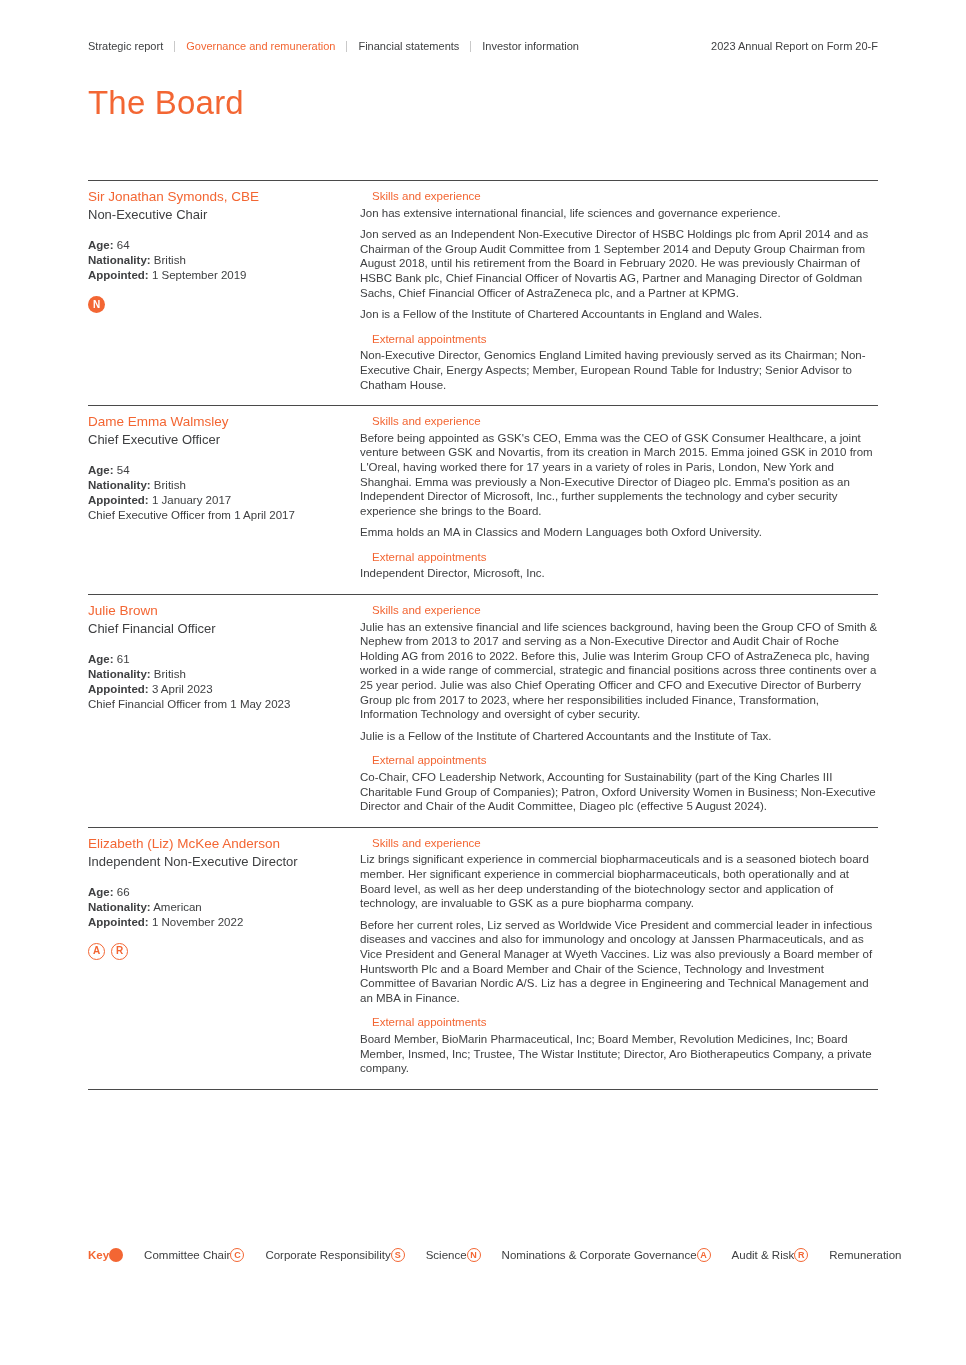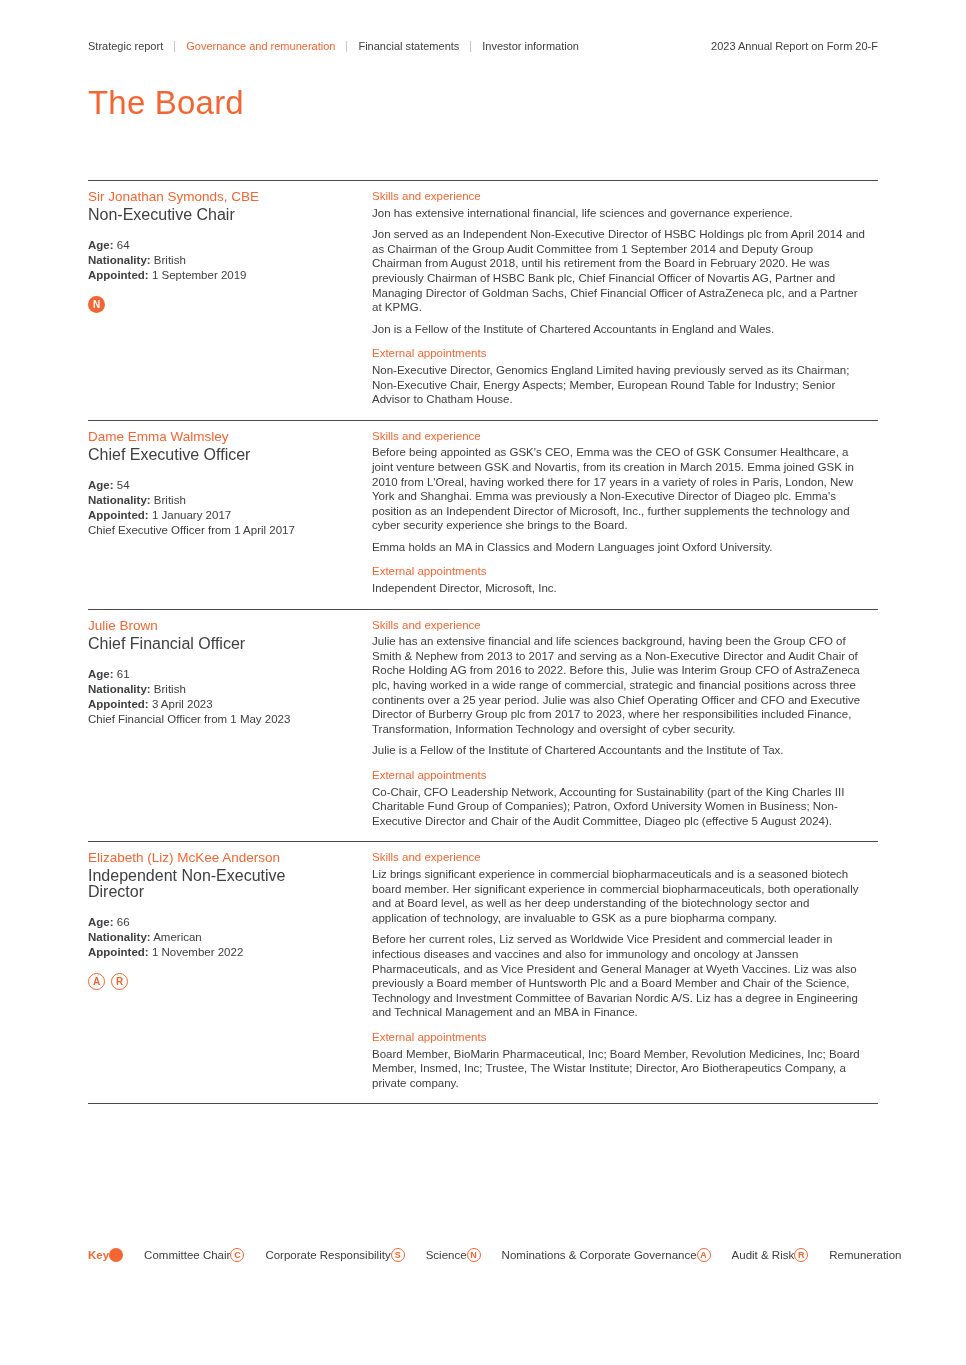--- a/index.html
+++ b/index.html
@@ -19,30 +19,30 @@
   
   h1.page-title { color:var(--accent); font-size:33px; font-weight:400; margin:32px 0 0; letter-spacing:0.2px; }
 
   
   .members { margin-top:58px; }
   .member { display:flex; border-top:1px solid var(--rule); padding:8px 0 13px;justify-content:center; }
   .member:last-child { border-bottom:1px solid var(--rule); }
   .m-left { flex:0 0 272px; width:272px; padding-right:24px; }
   .m-right { flex:1; min-width:0; }
   .m-name { color:var(--accent); font-size:13.5px; font-weight:400; margin:0 0 3px; }
-  .m-role { font-size:16px; margin:0 0 15px; line-height:16px; }
+  .m-role { font-size:13px; margin:0 0 15px; line-height:16px; }
   .facts { font-size:11.5px; line-height:15px; max-width:218px; }
   .facts b { font-weight:bold; }
   .badges { display:flex; gap:6px; margin-top:13px; }
   .badge { width:17px; height:17px; border-radius:50%; display:flex; align-items:center; justify-content:center; font-size:10px; font-weight:bold; line-height:1; }
   .badge.filled { background:var(--accent); color:#fff; }
   .badge.outline { border:1.5px solid var(--accent); color:var(--accent); }
 
   .sec-head { color:var(--accent); font-size:11.5px; font-weight:400; margin:0 12px 2px; line-height:14.6px; }
-  .m-right p { font-size:11.5px; line-height:14.6px; margin:0 12px 7px; }
+  .m-right p { font-size:11.5px; line-height:14.6px; margin:0 0 7px; }
   .m-right p:last-child { margin-bottom:0; }
   .ext-head { margin-top:10px !important; }
 
   
   .key-row { position:absolute; left:88px; right:88px; top:1248px; display:flex; align-items:center; justify-content:space-between; font-size:11.5px; white-space:nowrap; }
   .key-label { color:var(--accent); font-weight:bold;text-align:center; }
   .key-item { display:flex; align-items:center; gap:21px; }
   .key-badge { width:14px; height:14px; border-radius:50%; flex:0 0 auto; display:flex; align-items:center; justify-content:center; font-size:9px; font-weight:bold; line-height:1; }
   .key-badge.filled { background:var(--accent); }
   .key-badge.outline { border:1.5px solid var(--accent); color:var(--accent); }
@@ -101,21 +101,21 @@
         <div class="facts">
           <div><b>Age:</b> <span>54</span></div>
           <div><b>Nationality:</b> <span>British</span></div>
           <div><b>Appointed:</b> <span>1 January 2017</span></div>
           <div>Chief Executive Officer from 1 April 2017</div>
         </div>
       </div>
       <div class="m-right">
         <h3 class="sec-head">Skills and experience</h3>
         <p>Before being appointed as GSK's CEO, Emma was the CEO of GSK Consumer Healthcare, a joint venture between GSK and Novartis, from its creation in March 2015. Emma joined GSK in 2010 from L'Oreal, having worked there for 17 years in a variety of roles in Paris, London, New York and Shanghai. Emma was previously a Non-Executive Director of Diageo plc. Emma's position as an Independent Director of Microsoft, Inc., further supplements the technology and cyber security experience she brings to the Board.</p>
-        <p>Emma holds an MA in Classics and Modern Languages joint Oxford University.</p>
+        <p>Emma holds an MA in Classics and Modern Languages both Oxford University.</p>
         <h3 class="sec-head ext-head">External appointments</h3>
         <p>Independent Director, Microsoft, Inc.</p>
       </div>
     </section>
 
     <section class="member">
       <div class="m-left">
         <h2 class="m-name">Julie Brown</h2>
         <div class="m-role">Chief Financial Officer</div>
         <div class="facts">

